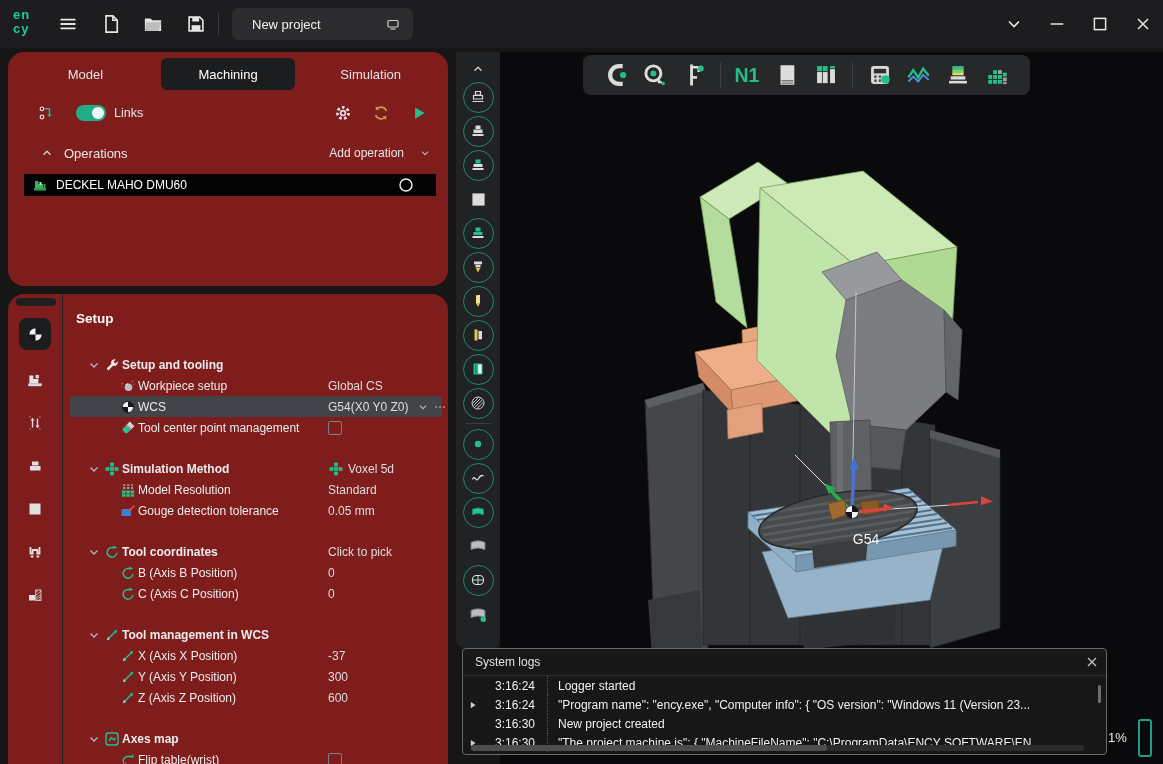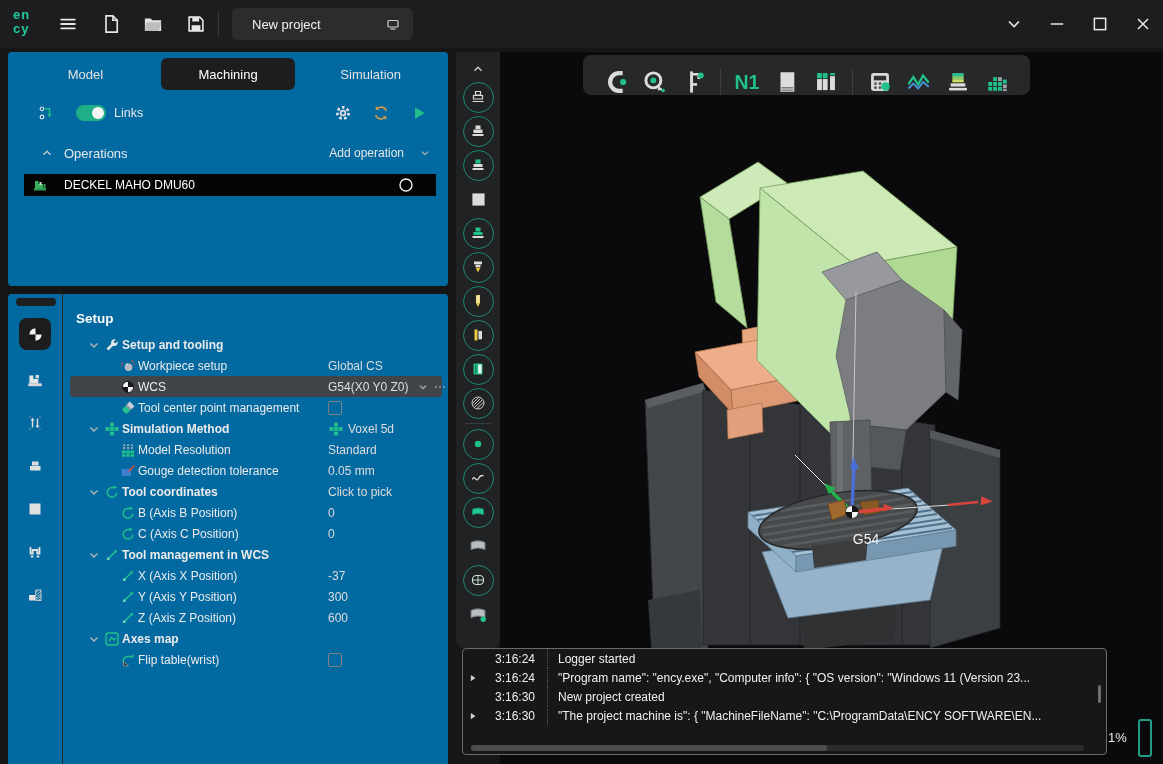--- a/index.html
+++ b/index.html
@@ -9,57 +9,57 @@
   .icx svg{display:block}
   
   .titlebar{position:absolute;left:0;top:0;width:1163px;height:48px;background:#1d1d1f;display:flex;align-items:center}
   .logo{position:absolute;left:13px;top:8px;width:26px;height:32px;color:#1ec9a0;font-weight:bold;font-size:13px;line-height:14px;letter-spacing:1px}
   .tb-btn{position:absolute;top:14px;width:20px;height:20px;cursor:pointer}
   .tb-sep{position:absolute;top:12px;width:1px;height:24px;background:#3a3a3c}
   .proj-pill{position:absolute;left:232px;top:8px;width:181px;height:32px;background:#2c2c2e;border-radius:6px;display:flex;align-items:center;padding:0 12px 0 20px;box-sizing:border-box}
   .proj-pill .nm{flex:1;font-size:13px;color:#f2f2f2}
   .winctl{position:absolute;top:14px;width:22px;height:20px;display:flex;align-items:center;justify-content:center}
   
-  .panel{position:absolute;background:#0369a1;border-radius:4px}
+  .panel{position:absolute;background:#7f1d1d;border-radius:16px}
   
   .tabs{position:absolute;left:10px;top:6px;right:10px;height:32px;display:flex;gap:8px}
   .tab{flex:1;display:flex;align-items:center;justify-content:center;font-size:13px;color:#e2e2e2;border-radius:6px;cursor:pointer}
   .tab.active{background:#1b1d1e;color:#fff}
   .linksrow{position:absolute;left:0;top:44px;right:0;height:34px;display:flex;align-items:center}
   .toggle{width:30px;height:16px;border-radius:9px;background:#1fae85;position:relative;cursor:pointer}
   .toggle .knob{position:absolute;right:2px;top:2px;width:12px;height:12px;border-radius:50%;background:#f5f5f5}
   .opshdr{position:absolute;left:0;top:88px;right:0;height:26px;display:flex;align-items:center}
   .machrow{position:absolute;left:16px;right:12px;top:122px;height:22px;background:#040404;display:flex;align-items:center;padding:0 8px;box-sizing:border-box}
   
   .striprail{position:absolute;left:0;top:0;bottom:0;width:54px;border-right:1px solid #222426}
   .strip-ic{position:absolute;left:11px;width:32px;height:32px;display:flex;align-items:center;justify-content:center;border-radius:8px;cursor:pointer}
   .strip-ic.active{background:#1b1d1e}
   .handle{position:absolute;left:8px;top:4px;width:40px;height:8px;border-radius:4px;background:#1d1f20}
   .setup-title{position:absolute;left:68px;top:17px;font-size:13.5px;font-weight:bold;color:#fafafa}
   .tree{position:absolute;left:62px;top:40px;right:6px}
   .trow{position:relative;height:21px;display:flex;align-items:center;font-size:12px;color:#ebebeb}
-  .trow.group{margin-top:0;font-weight:bold}
+  .trow.group{margin-top:20px;font-weight:bold}
   .trow .chev{margin-left:16px;width:16px}
   .trow .tic{margin-left:2px;margin-right:2px}
   .trow.group .lbl{margin-left:0}
   .trow.child .tic{margin-left:50px}
   .lbl{white-space:nowrap}
   .val{position:absolute;left:258px;font-weight:normal;color:#dedede;white-space:nowrap;display:flex;align-items:center;gap:4px}
   .trow.hl{background:#41454a;border-radius:3px}
   .cbx{position:absolute;left:258px;width:12px;height:12px;border:1.5px solid #808080;border-radius:2px;cursor:pointer}
   .vchev{position:absolute;left:346px;width:14px;height:14px}
   .vmore{position:absolute;left:362px;width:16px;height:14px}
   
   .midbar{position:absolute;left:456px;top:52px;width:44px;height:596px;background:#202224;border-radius:0 0 8px 8px;display:flex;flex-direction:column;align-items:center;padding-top:6px;box-sizing:border-box}
   .slot{height:34px;display:flex;align-items:center;justify-content:center;cursor:pointer}
   .ring{width:29px;height:29px;border:1px solid #1d8a6f;border-radius:50%;display:flex;align-items:center;justify-content:center}
   .mid-div{width:26px;height:1px;background:#3a3d3f;margin:3px 0}
   
   .viewport{position:absolute;left:500px;top:52px;width:663px;height:712px;background:#0a0a0c}
-  .toptools{position:absolute;left:583px;top:55px;width:447px;height:40px;background:#26282a;border-radius:8px;display:flex;align-items:flex-end;justify-content:space-evenly;padding:0 6px;box-sizing:border-box}
+  .toptools{position:absolute;left:583px;top:55px;width:447px;height:40px;background:#26282a;border-radius:8px;display:flex;align-items:center;justify-content:space-evenly;padding:0 6px;box-sizing:border-box}
   .tt-ic{width:26px;height:26px;cursor:pointer}
   .tt-sep{width:1px;height:26px;background:#3c3e40}
   
   .logs{position:absolute;left:462px;top:648px;width:645px;height:107px;background:#171718;border:1px solid #6a6a6a;border-radius:4px;box-sizing:border-box}
   .logs-hdr{position:relative;height:26px;display:flex;align-items:center;padding:0 12px;font-size:12px;color:#e0e0e0;border-bottom:1px solid #2e2e2e}
   .logs-close{position:absolute;right:6px;top:5px;width:16px;height:16px;cursor:pointer}
   .logrow{position:relative;height:19px;display:flex;align-items:center;font-size:12px;color:#f0f0f0}
   .logrow .tri{position:absolute;left:5px;width:10px;height:10px}
   .logrow .t{width:72px;text-align:right;flex:0 0 auto}
   .logrow .m{margin-left:12px;border-left:1px dotted #5a5a5a;padding-left:10px;white-space:nowrap;overflow:hidden;flex:1;height:100%;display:flex;align-items:center}
@@ -190,21 +190,21 @@
   </div>
   <div class="machrow">
     <span class="icx">
         <svg viewBox="0 0 16 16" width="100%" height="100%">
           <rect x="2" y="11" width="12" height="2.5" fill="#2e9e52"></rect>
           <path d="M3 11V4h3.5v3H11v4z" fill="#38b261"></path>
           <rect x="7.5" y="5" width="2" height="3" fill="#bfe8c6"></rect>
           <rect x="11.5" y="7" width="2" height="4" fill="#2e9e52"></rect>
         </svg>
       </span>
-    <span style="margin-left:16px;font-size:12px;color:#fff">DECKEL MAHO DMU60</span>
+    <span style="margin-left:8px;font-size:12px;color:#fff">DECKEL MAHO DMU60</span>
     <span style="flex:1"></span>
     <span class="icx" style="margin-right:14px">
         <svg viewBox="0 0 16 16" width="100%" height="100%">
           <circle cx="8" cy="8" r="6" fill="none" stroke="#f0f0f0" stroke-width="1.4"></circle>
         </svg>
       </span>
   </div>
 </div>
 
 <div class="panel" style="left:8px;top:294px;width:440px;height:584px">
@@ -855,20 +855,28 @@
         <g fill="#9aa0a3">
           <rect x="8" y="5" width="2.4" height="2.4"></rect>
           <rect x="11" y="9.5" width="2.4" height="2.4"></rect>
           <rect x="11" y="12.4" width="2.4" height="1.2"></rect>
         </g>
       </svg>
     </span>
 </div>
 
 <div class="logs">
+  <div class="logs-hdr">
+    <span>System logs</span>
+    <span class="logs-close icx">
+        <svg viewBox="0 0 16 16" width="100%" height="100%">
+          <path d="M4 4l8 8m0-8l-8 8" stroke="#c5c5c5" stroke-width="1.3"></path>
+        </svg>
+      </span>
+  </div>
   <div class="logrow">
     <span class="t">3:16:24</span>
     <span class="m">Logger started</span>
   </div>
   <div class="logrow">
     <span class="tri icx">
         <svg viewBox="0 0 16 16" width="100%" height="100%">
           <path d="M4.5 3l7.5 5-7.5 5z" fill="#cfcfcf"></path>
         </svg>
       </span>

